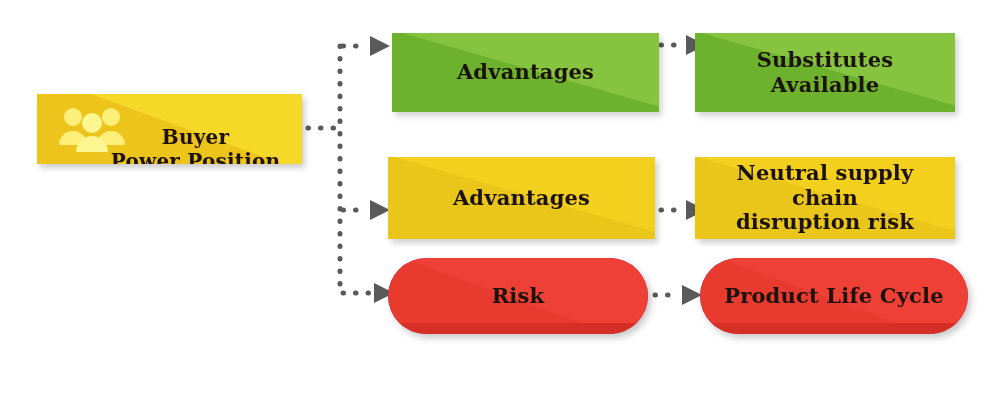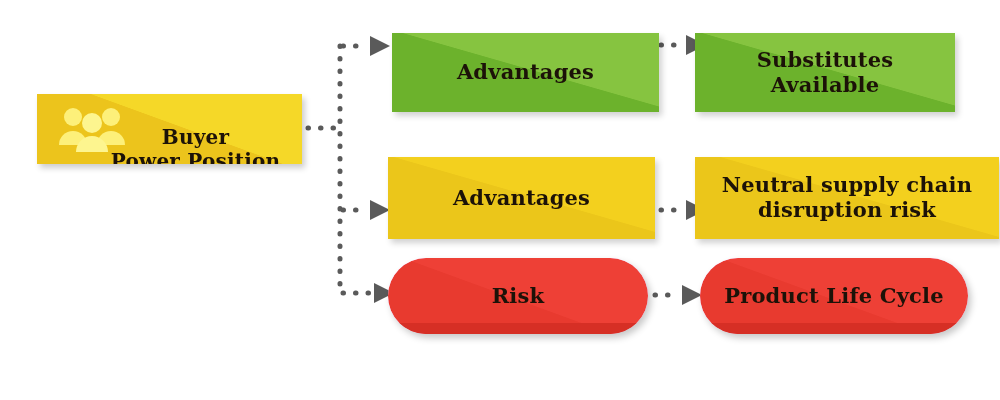--- a/index.html
+++ b/index.html
@@ -96,25 +96,25 @@
     background: linear-gradient(196deg,
                 #f3d01e 0%, #f3d01e 47%,
                 #ebc61a 47.5%, #ebc61a 100%);
   }
   .green { background: #6cb22c; }
   .yellow { background: #ebc61a; }
 
   #node-advantages { left: 392px; top: 33px;  width: 267px; height: 79px; }
   #node-substitutes{ left: 695px; top: 33px;  width: 260px; height: 79px; }
   #node-indifferent{ left: 388px; top: 157px; width: 267px; height: 82px; }
-  #node-neutral    { left: 695px; top: 157px; width: 304px; height: 82px; }
+  #node-neutral    { left: 695px; top: 157px; width: 260px; height: 82px; }
 
   
   .pill {
-    background: #f9a8d4;
+    background: #be185d;
     border-radius: 38px;
     box-shadow: 3px 4px 7px rgba(0,0,0,0.22);
   }
   .pill .sheen {
     background: linear-gradient(200deg,
                 #ee4036 0%, #ee4036 52%,
                 #e83a2f 52.5%, #e83a2f 100%);
     border-radius: 38px;
   }
   .pill .footband {

